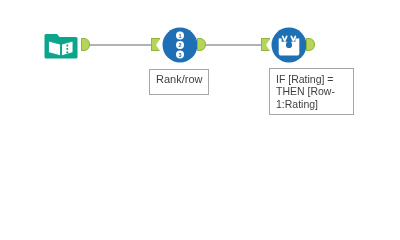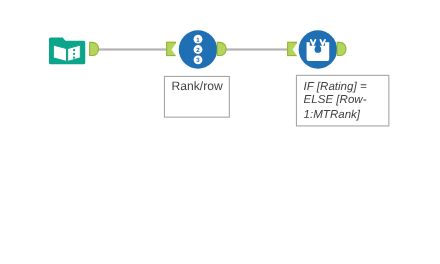--- a/index.html
+++ b/index.html
@@ -70,37 +70,36 @@
     position: absolute;
     background: #ffffff;
     border: 1px solid #a6a6a6;
     color: #3f3f3f;
     font-family: "Liberation Sans", sans-serif;
     box-sizing: border-box;
   }
   .annot-rank {
     left: 149px;
     top: 69px;
-    padding: 3px 6px 20px 6px;
+    padding: 3px 6px 8px 6px;
     font-size: 11px;
     line-height: 13px;
     white-space: nowrap;
   }
   .annot-formula {
     left: 269px;
     top: 68px;
     width: 85px;
     padding: 4px 5px 4px 6px;
     font-size: 10.5px;
     line-height: 12.4px;
   }
   .annot-formula .fline {
     display: block;
     white-space: nowrap;
-    font-style: italic;
   }
 </style>
 </head>
 <body>
 
 <div class="canvas">
 
   <div class="wire" style="left:89px; top:44px; width:62px;"></div>
 
   <div class="wire" style="left:201px; top:44px; width:62px;"></div>
@@ -149,17 +148,17 @@
       <path d="M19 13.0 c-1.9 2.6 -3.1 4.3 -3.1 5.9
                a3.1 3.1 0 0 0 6.2 0 c0 -1.6 -1.2 -3.3 -3.1 -5.9 Z" fill="#1f6fb5"></path>
       <path d="M12.6 10.3 l2.1 4.6 2.0 -4.6" fill="none" stroke="#ffffff" stroke-width="1.7" stroke-linecap="round" stroke-linejoin="round"></path>
       <path d="M21.3 10.3 l2.1 4.6 2.0 -4.6" fill="none" stroke="#ffffff" stroke-width="1.7" stroke-linecap="round" stroke-linejoin="round"></path>
     </svg>
   </div>
   <div class="port out" style="left:306px; top:38px;"></div>
 
   <div class="annot annot-formula">
     <span class="fline">IF [Rating] =</span>
-    <span class="fline">ELSE [Row-</span>
-    <span class="fline">1:MTRank]</span>
+    <span class="fline">THEN [Row-</span>
+    <span class="fline">1:Rating]</span>
   </div>
 
 </div>
 
 </body></html>

